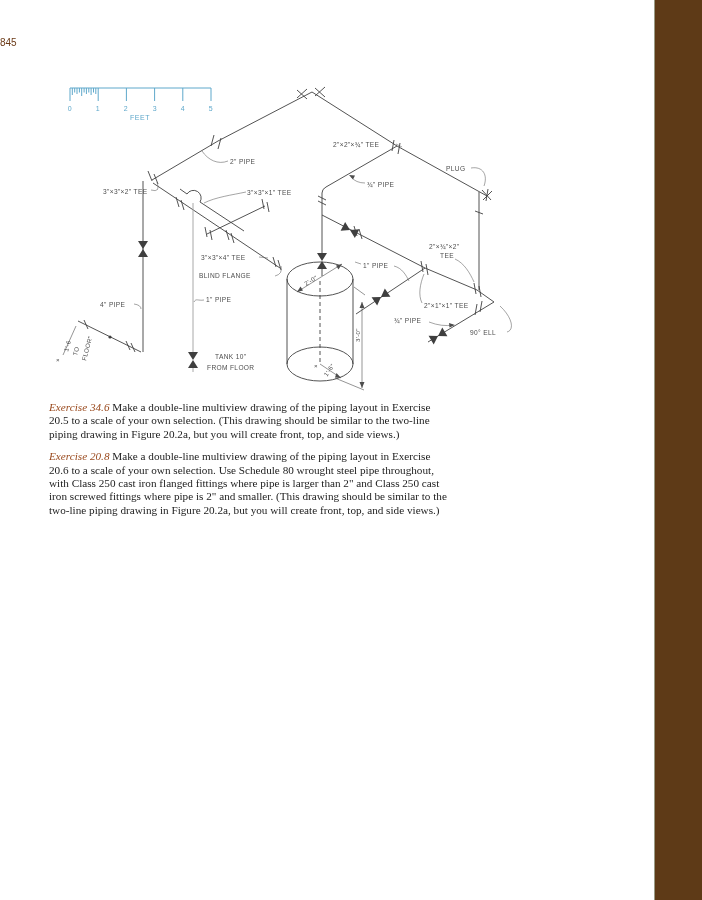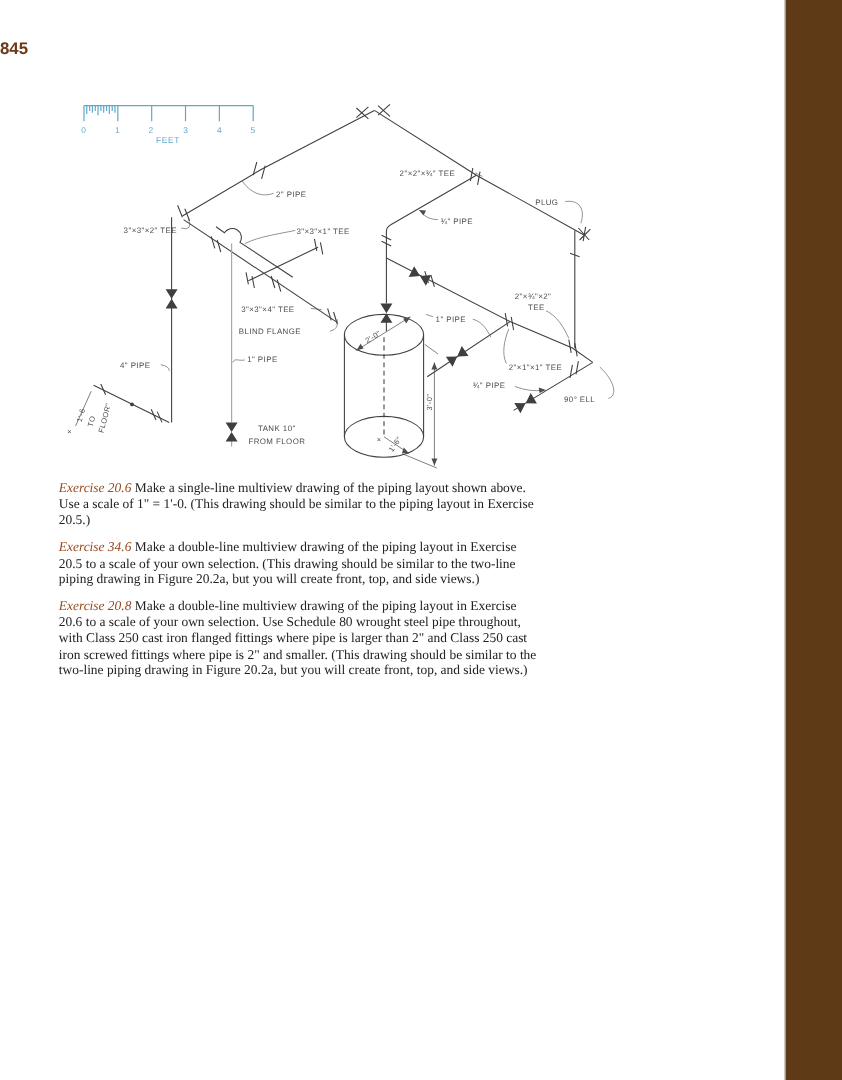--- a/index.html
+++ b/index.html
@@ -15,22 +15,22 @@
   .page-header{
     position:absolute; top:30px; left:0; right:47px; height:18px;
     display:flex; justify-content:flex-end; align-items:baseline;
     padding-right:0; gap:38px;flex-direction:column;
   }
   .header-title{
     font-family:"Liberation Sans", sans-serif; font-size:10px;
     letter-spacing:3.2px; color:#8c8c8c;
   }
   .page-number{
-    font-family:"Liberation Sans", sans-serif; font-size:14px;
-    font-weight:bold; color:#6b3a17;
+    font-family:"Liberation Sans", sans-serif; font-size:10px;
+    font-weight:normal; color:#6b3a17;
   }
   .figure{ position:absolute; left:30px; top:80px; width:610px; height:322px; }
   .figure svg{ display:block; }
   .exercises{ position:absolute; left:49px; top:401px; width:402px; }
   .exercises p{
     margin:0 0 9px 0; font-size:11.2px; line-height:13.4px; color:#222222;
     text-align:left;
   }
   .ex-label{ font-style:italic; color:#9a4a1e; }
   
@@ -225,18 +225,17 @@
         <text class="lbl" x="394" y="228">2"×1"×1" TEE</text>
         <text class="lbl" x="364" y="243">¾" PIPE</text>
         <text class="lbl" x="440" y="255">90° ELL</text>
         <text class="lbl" x="185" y="279">TANK 10"</text>
         <text class="lbl" x="177" y="290">FROM FLOOR</text>
       </g>
     </svg>
   </div>
 
   <div class="exercises">
-    <p><em class="ex-label">Exercise 20.6</em> <span>Make a single-line multiview drawing of the piping layout shown above. Use a scale of 1" = 1'-0. (This drawing should be similar to the piping layout in Exercise 20.5.)</span></p>
     <p><em class="ex-label">Exercise 34.6</em> <span>Make a double-line multiview drawing of the piping layout in Exercise 20.5 to a scale of your own selection. (This drawing should be similar to the two-line piping drawing in Figure 20.2a, but you will create front, top, and side views.)</span></p>
     <p><em class="ex-label">Exercise 20.8</em> <span>Make a double-line multiview drawing of the piping layout in Exercise 20.6 to a scale of your own selection. Use Schedule 80 wrought steel pipe throughout, with Class 250 cast iron flanged fittings where pipe is larger than 2" and Class 250 cast iron screwed fittings where pipe is 2" and smaller. (This drawing should be similar to the two-line piping drawing in Figure 20.2a, but you will create front, top, and side views.)</span></p>
   </div>
 
 </div>
 
 </body></html>

